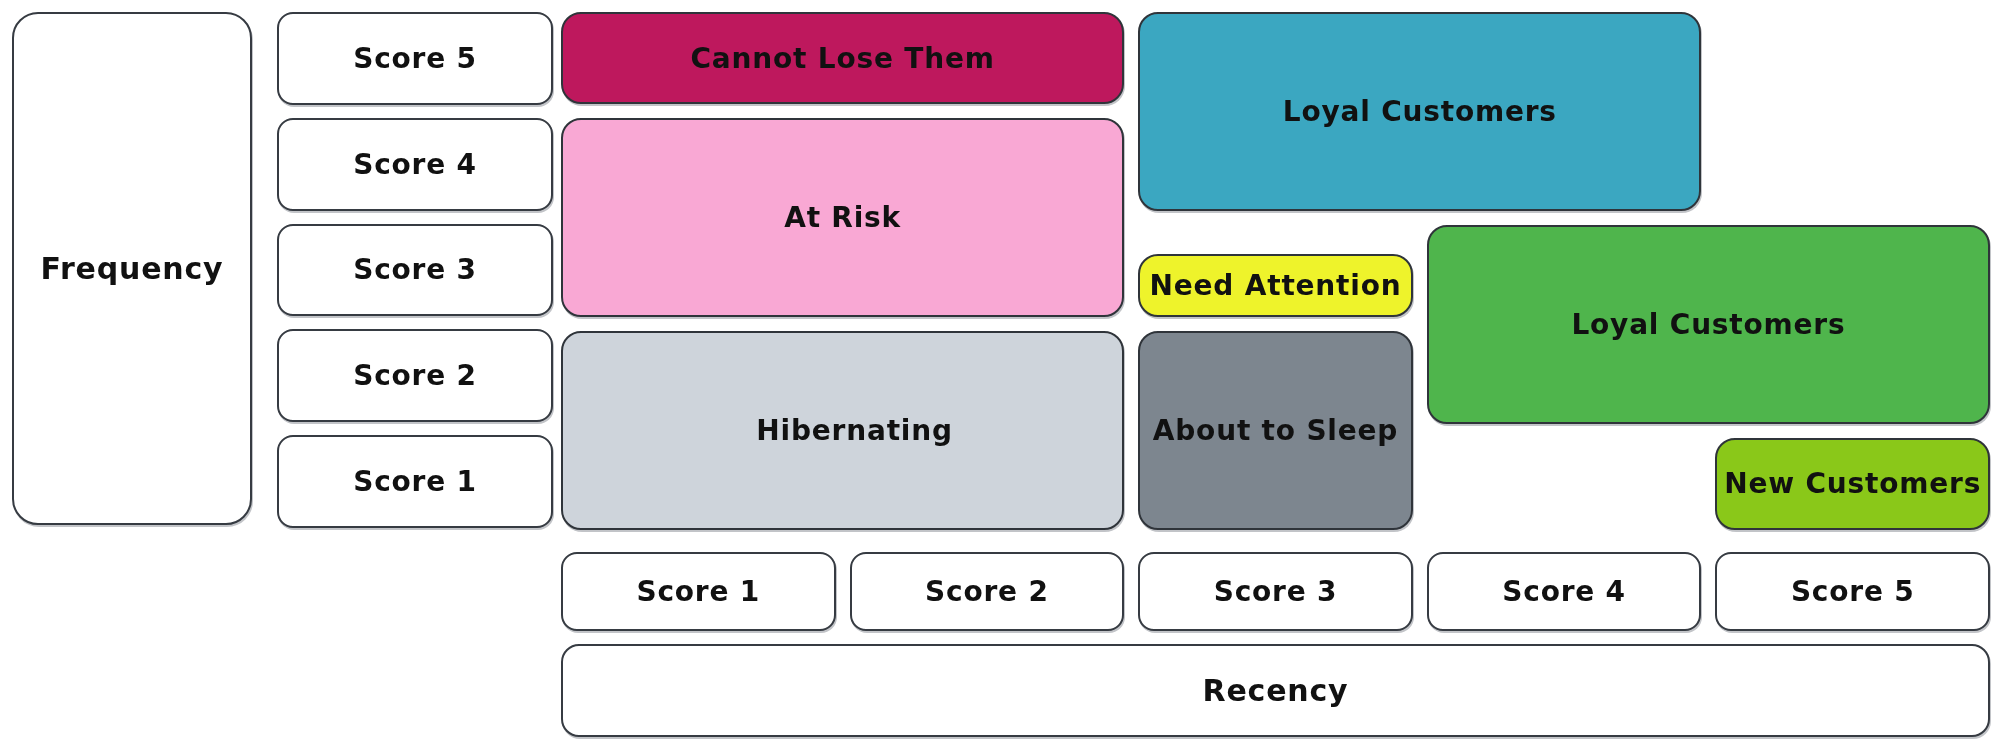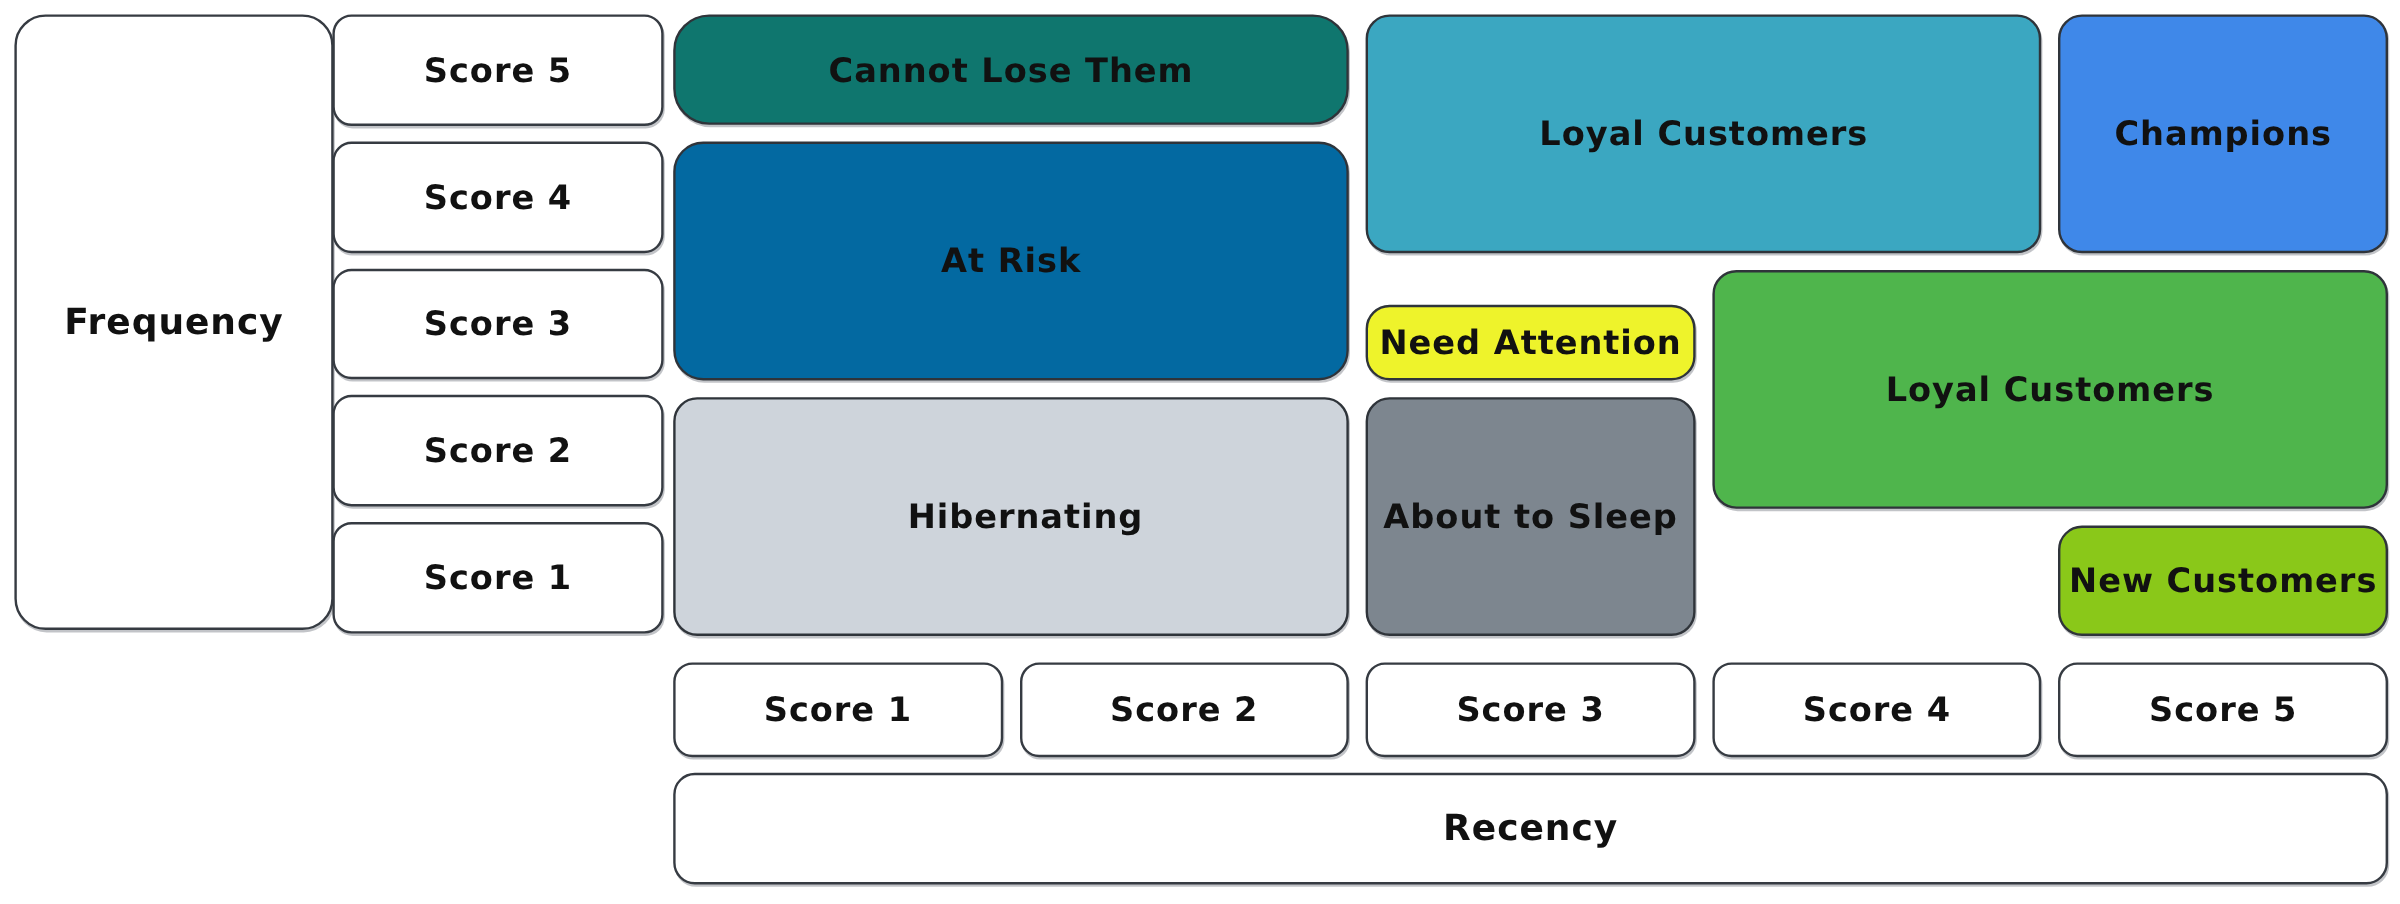--- a/index.html
+++ b/index.html
@@ -21,21 +21,21 @@
     box-sizing:border-box;
     text-align:center;
   }
   .label{
     font-size:28px;
     font-weight:bold;
     letter-spacing:.8px;
     white-space:nowrap;
   }
   
-  .freq-axis{position:absolute;left:12px;top:12px;width:266px;height:513px;border-radius:26px;}
+  .freq-axis{position:absolute;left:12px;top:12px;width:240px;height:513px;border-radius:26px;}
   .freq-scores{
     position:absolute;left:277px;top:12px;width:276px;height:516px;
     display:flex;flex-direction:column;gap:13px;
   }
   .freq-scores .box{flex:1;border-radius:16px;}
   
   .main-grid{
     position:absolute;left:561px;top:12px;width:1429px;height:518px;
     display:grid;
     grid-template-columns:repeat(5,1fr);
@@ -83,39 +83,36 @@
     <div class="box">
       <span class="label">Score 2</span>
     </div>
     <div class="box">
       <span class="label">Score 1</span>
     </div>
   </div>
 
   <div class="main-grid">
 
-    <div class="box segment seg-cannot-lose" style="background: #0f766e; border-radius: 30px;">
+    <div class="box segment seg-cannot-lose" style="background: #be185d;">
       <span class="label">Cannot Lose Them</span>
     </div>
 
-    <div class="box segment seg-at-risk" style="background: #0369a1; border-radius: 25px;">
+    <div class="box segment seg-at-risk" style="background: #f9a8d4;">
       <span class="label">At Risk</span>
     </div>
 
     <div class="box segment seg-hibernating" style="background: rgb(206, 212, 219);">
       <span class="label">Hibernating</span>
     </div>
 
     <div class="box segment seg-loyal-top" style="background: rgb(59, 167, 193);">
       <span class="label">Loyal Customers</span>
     </div>
 
-    <div class="box segment seg-champions" style="background: rgb(63, 136, 233);">
-      <span class="label">Champions</span>
-    </div>
 
     <div class="box segment seg-need-attention" style="background: rgb(238, 243, 43);">
       <span class="label">Need Attention</span>
     </div>
 
     <div class="box segment seg-loyal-right" style="background: rgb(79, 181, 76);">
       <span class="label">Loyal Customers</span>
     </div>
 
     <div class="box segment seg-about-sleep" style="background: rgb(125, 134, 143);">

